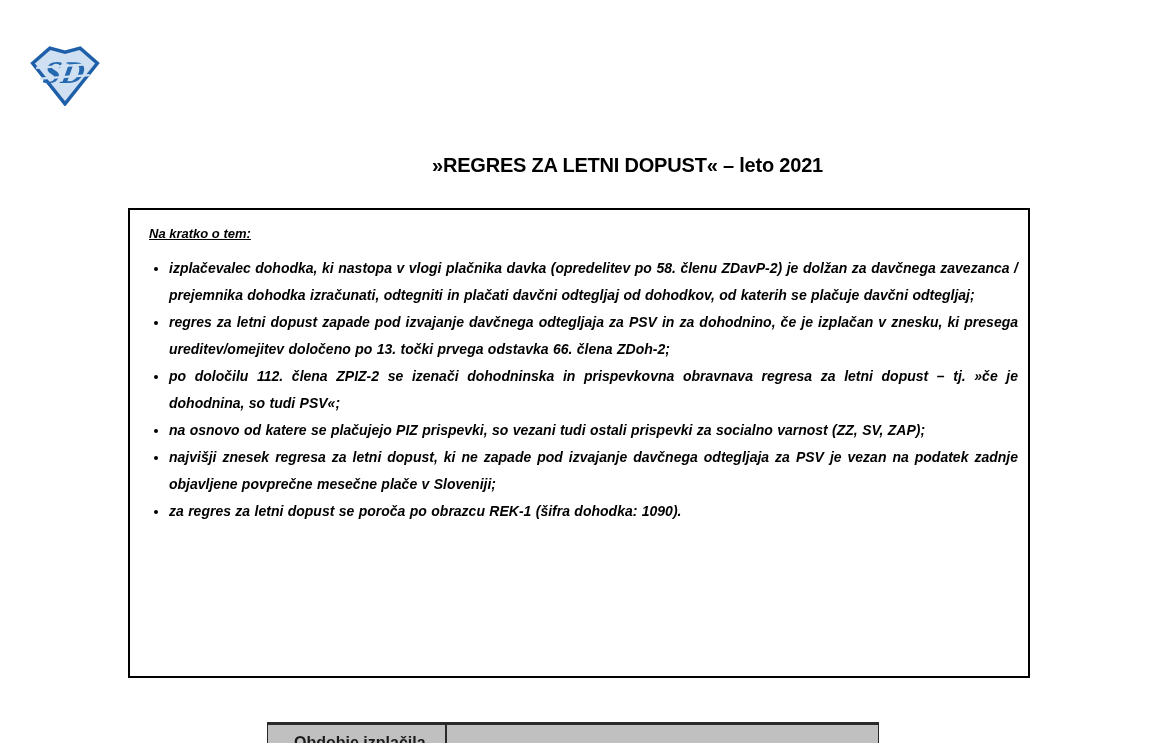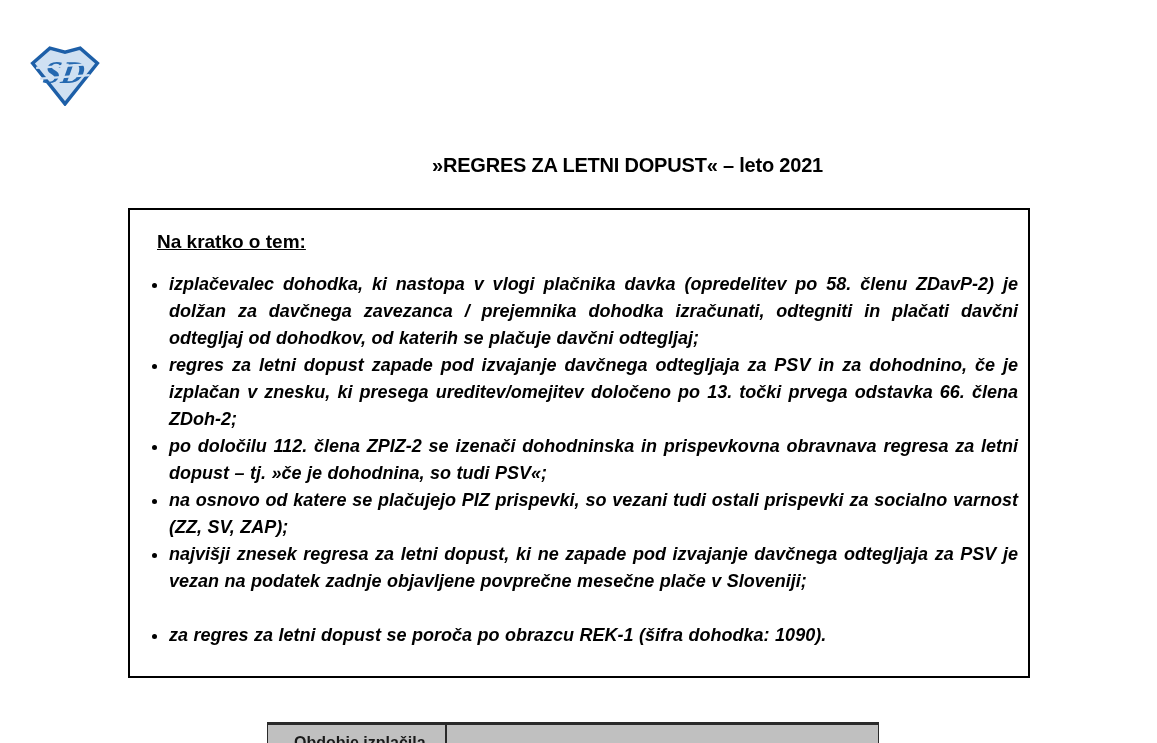--- a/index.html
+++ b/index.html
@@ -34,43 +34,43 @@
     position: absolute;
     left: 128px; top: 208px;
     width: 902px; height: 470px;
     box-sizing: border-box;
     border: 2px solid #000000;
     padding: 3px 10px 6px 12px;
     overflow: hidden;
   }
 
   .info-box-heading {
-    font-size: 19px;
+    font-size: 13px;
     font-weight: bold;
+    font-style: italic;
     text-decoration: underline;
     line-height: 28px;
-    margin: 15px;
+    margin: 7px;
   }
 
   ul.bullets {
     margin: 1px 0 0 0;
     padding-left: 27px;
     list-style-type: disc;
   }
   ul.bullets li {
-    font-size: 18px;
+    font-size: 14px;
     font-weight: bold;
     font-style: italic;
     line-height: 27px;
     text-align: justify;
     text-align-last: left;
     word-spacing: 0.5px;
   }
   ul.bullets li.gap-before {
-    margin-top: 27px;
   }
 
   .partial-table {
     position: absolute;
     left: 267px; top: 722px;
     width: 610px; height: 60px; 
     border-top: 3px solid #2a2a2a;
     border-left: 1px solid #2a2a2a;
     border-right: 1px solid #2a2a2a;
     background: #c0c0c0;

